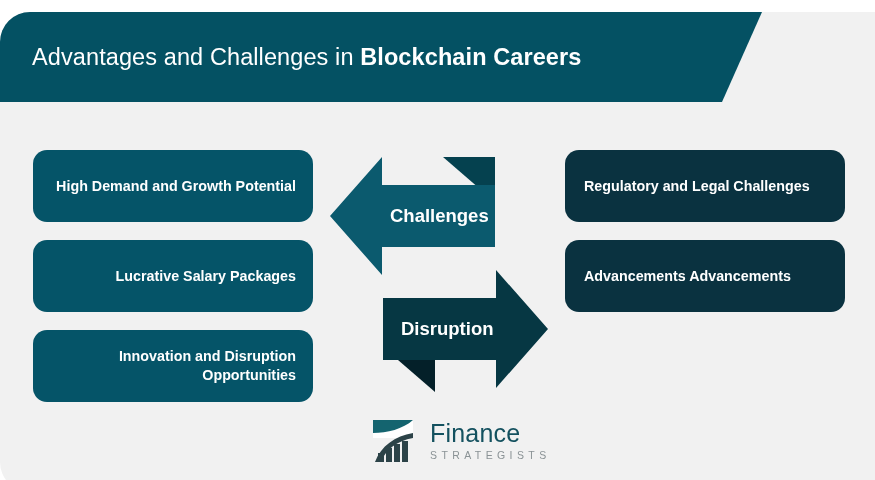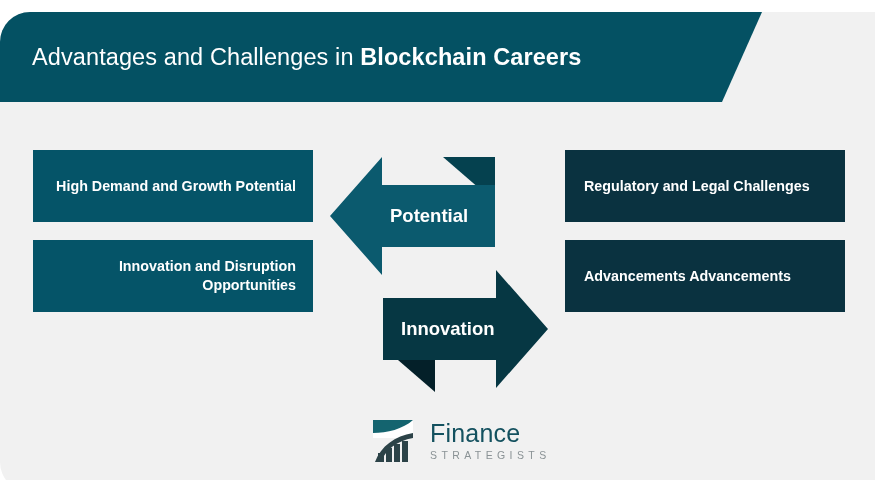--- a/index.html
+++ b/index.html
@@ -62,21 +62,21 @@
     top: 138px;
     width: 280px;
   }
   #left-column  { left: 33px; }
   #right-column { left: 565px; }
 
   .item-box {
     box-sizing: border-box;
     width: 280px;
     height: 72px;
-    border-radius: 0;
+    border-radius: 14px;
     margin-bottom: 18px;
     display: flex;
     align-items: center;
     color: #ffffff;
     font-size: 14.3px;
     font-weight: 700;
     line-height: 1.30;
   }
   .item-box:last-child { margin-bottom: 0; }
 
@@ -203,41 +203,44 @@
 
   <div id="header-banner">
     <div id="page-title"><span>Advantages and Challenges in </span><span class="ttl-bold">Blockchain Careers</span></div>
   </div>
 
   <div id="left-column" class="col">
     <div class="item-box">
       <span>High Demand and Growth Potential</span>
     </div>
     <div class="item-box">
+      <span>Lucrative Salary Packages</span>
+    </div>
+    <div class="item-box">
       <span>Innovation and Disruption Opportunities</span>
     </div>
   </div>
 
   <div id="right-column" class="col">
     <div class="item-box">
       <span>Regulatory and Legal Challenges</span>
     </div>
     <div class="item-box">
       <span>Advancements Advancements</span>
     </div>
   </div>
 
   <div id="center-arrows">
     <div id="advantages-shadow" class="shadow-tri"></div>
     <div id="challenges-shadow" class="shadow-tri"></div>
     <div id="advantages-arrow" class="arrow">
-      <span>Potential</span>
+      <span>Challenges</span>
     </div>
     <div id="challenges-arrow" class="arrow">
-      <span>Innovation</span>
+      <span>Disruption</span>
     </div>
   </div>
 
   <div id="brand-logo">
     <svg id="logo-mark" viewBox="0 0 48 42">
       <rect x="0" y="0" width="40" height="18" fill="#14646f"></rect>
       <path d="M0 18 L0 13 C14 13 30 9 40 0 L40 18 Z" fill="#ffffff"></path>
       <path d="M2 42 C8 26 22 16 40 13 L40 18 C24 21 13 29 8 42 Z" fill="#2c4348"></path>
       <rect x="5" y="33" width="6" height="9" fill="#2c4348"></rect>
       <rect x="13" y="28" width="6" height="14" fill="#2c4348"></rect>

